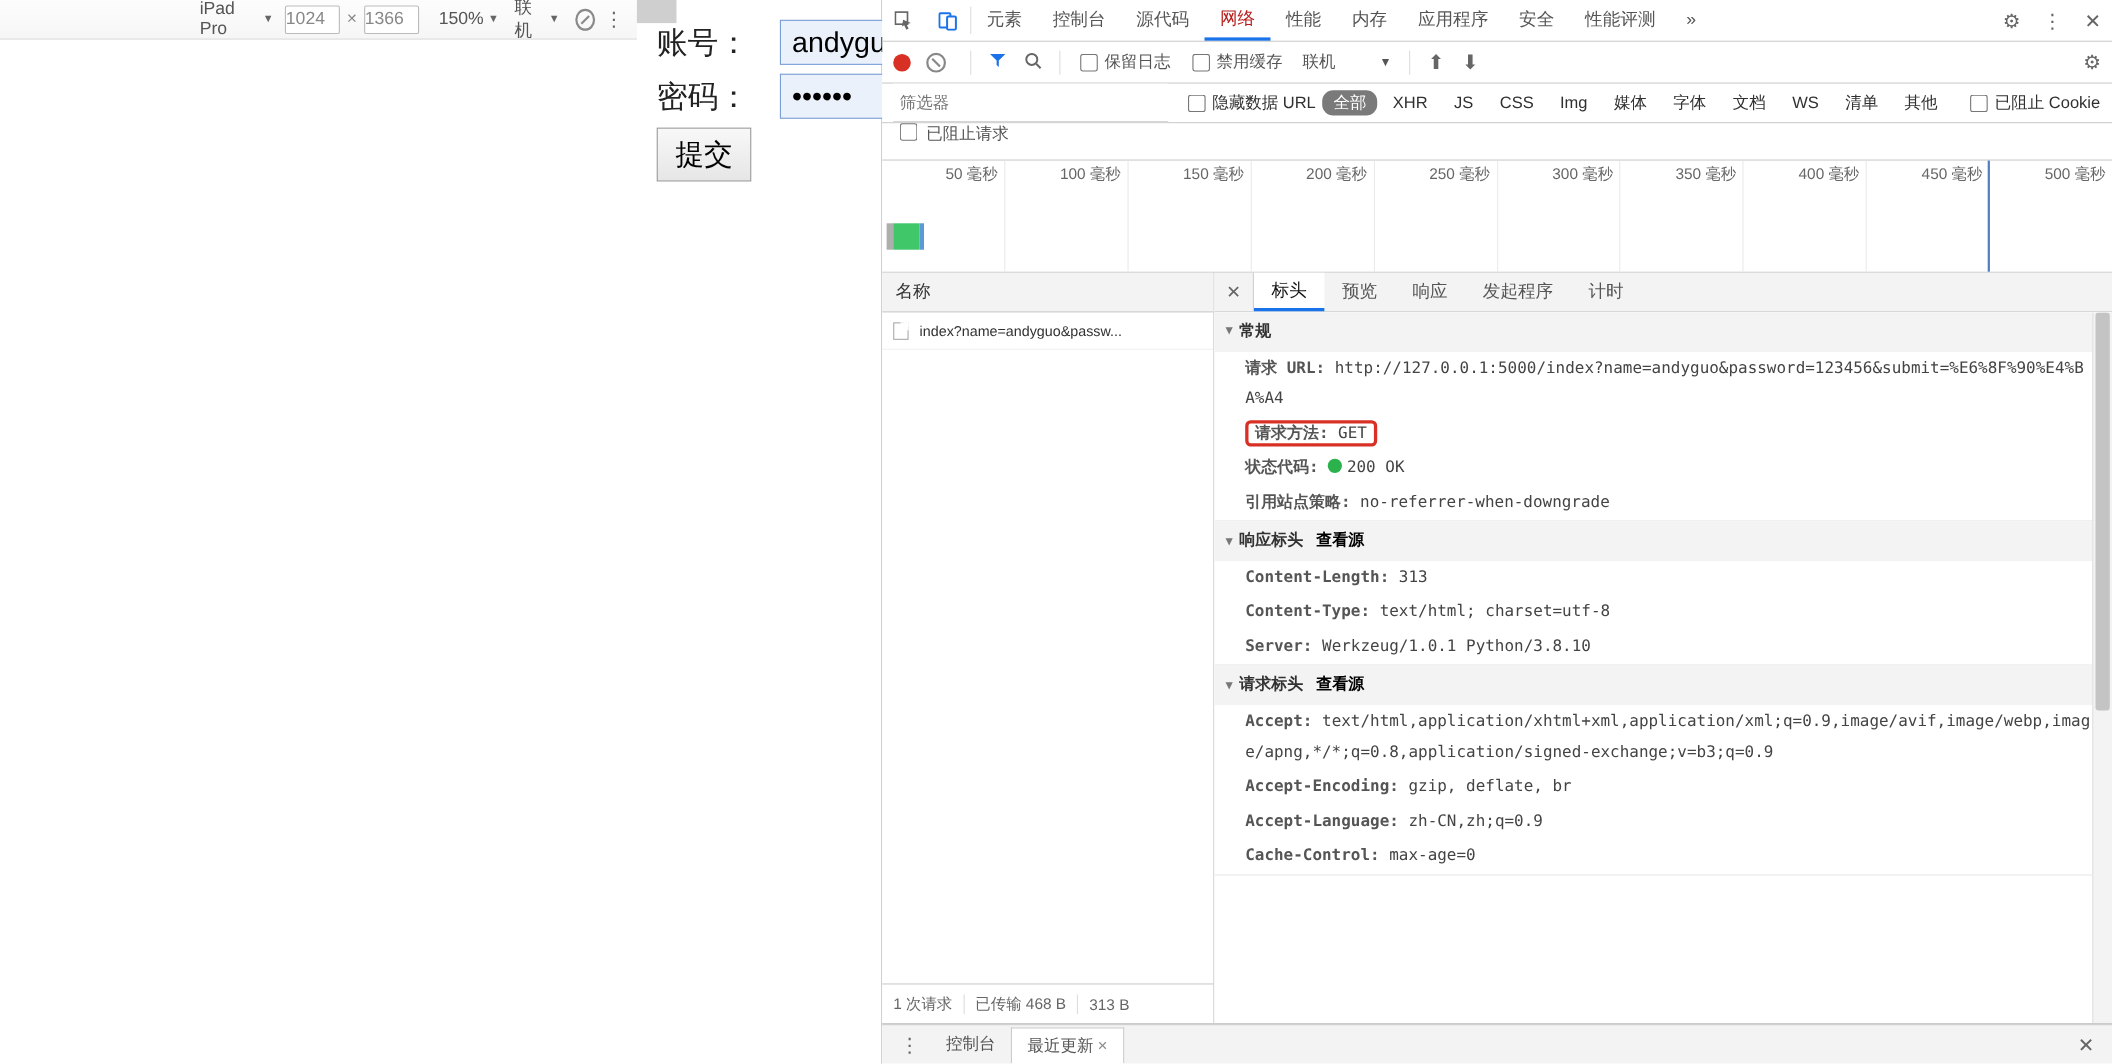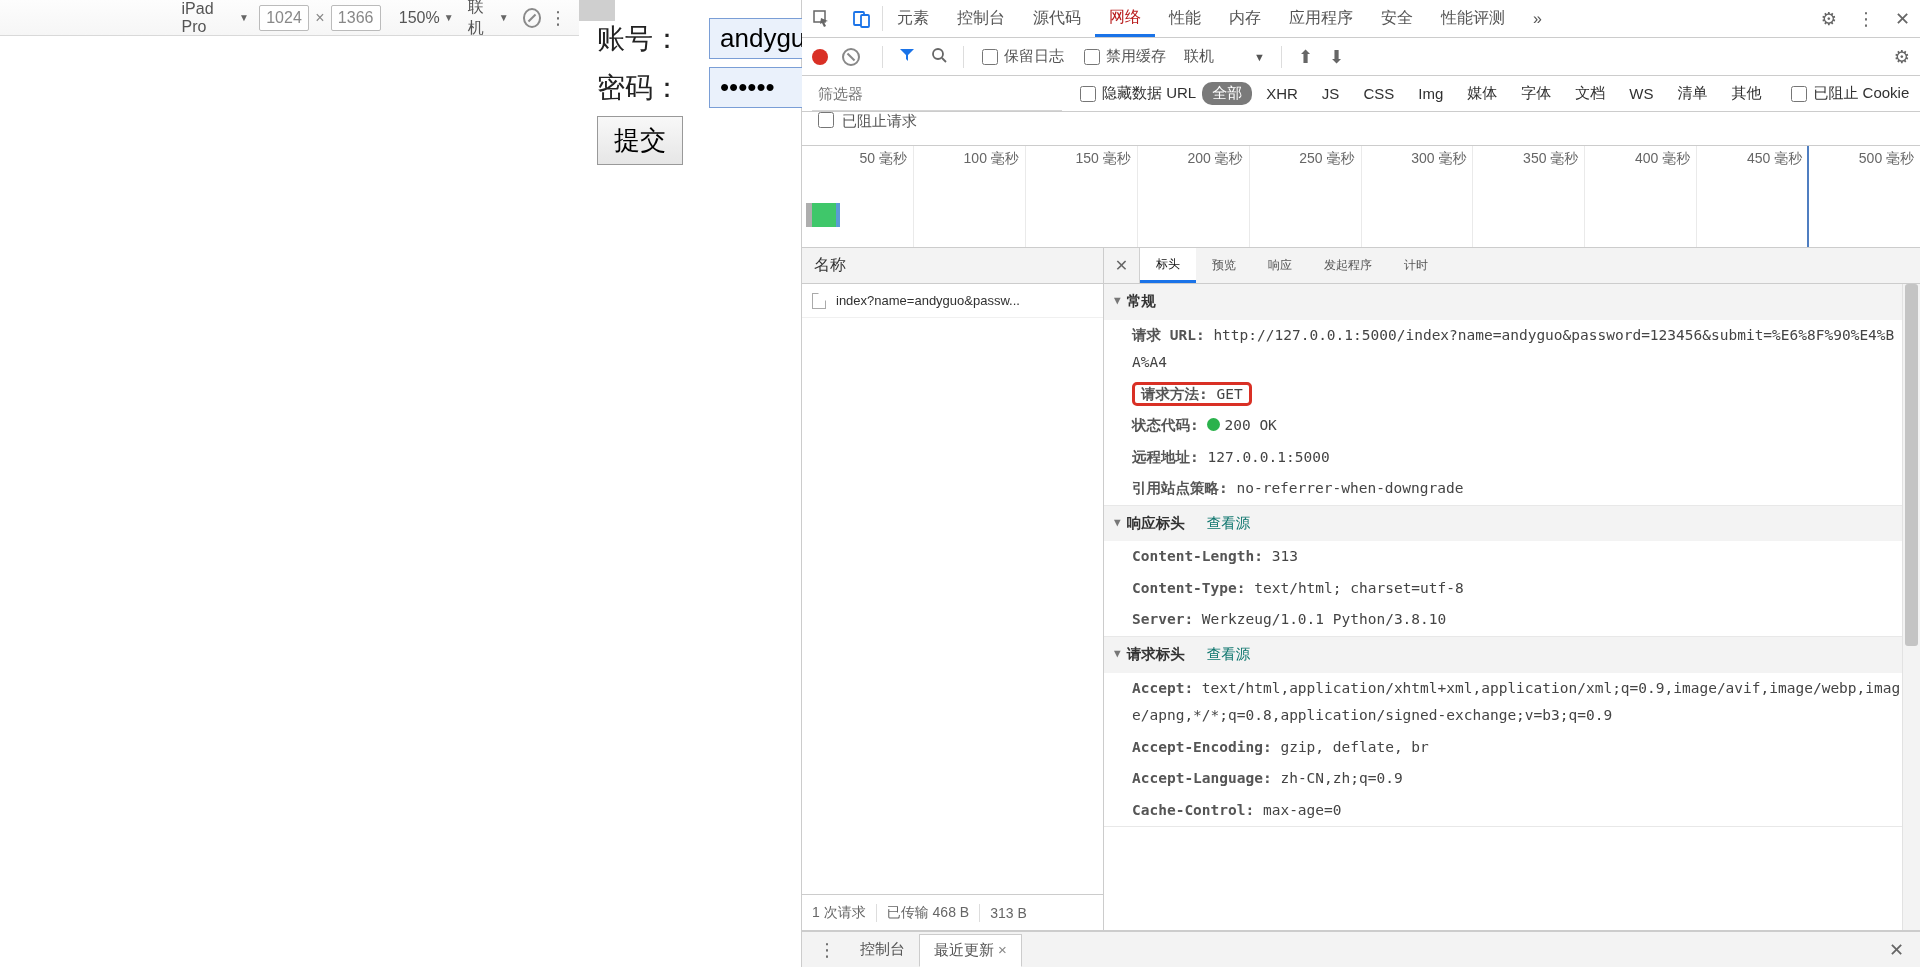--- a/index.html
+++ b/index.html
@@ -5,21 +5,21 @@
   *{box-sizing:border-box;margin:0;padding:0}
   html,body{width:100%;height:100%;overflow:hidden}
   body{font-family:"Microsoft YaHei","Segoe UI",Arial,sans-serif;font-size:13px;color:#303030;background:#fff}
   .root{display:flex;width:1920px;height:967px;transform-origin:top left}
   .page{width:802px;height:100%;border-right:1px solid #ccc;display:flex;flex-direction:row;background:#fff}
   .dev{flex:1;height:100%;display:flex;flex-direction:column;background:#fff;min-width:0}
   
   .dev-tb{height:36px;background:linear-gradient(#fdfdfd,#f6f6f6);border-bottom:1px solid #d9d9d9;display:flex;align-items:center;font-size:16px;color:#555;padding:0 10px}
   .dev-tb .dd{display:flex;align-items:center;margin:0 6px;cursor:pointer}
   .dev-tb .tri{font-size:10px;margin-left:4px;color:#666}
-  .dev-tb .dimbox{width:56px;border:1px solid #bbb;background:#fff;text-align:center;line-height:24px;height:26px;margin:4px 4px;color:#888;border-radius:2px}
+  .dev-tb .dimbox{width:56px;border:1px solid #bbb;background:#fff;line-height:24px;height:26px;margin:4px 4px;color:#888;border-radius:2px}
   .dev-tb .x{color:#888;margin:0 2px}
   .dev-tb .sp{flex:1}
   .dev-tb .rot{width:20px;height:20px;border:2px solid #8a8a8a;border-radius:50%;position:relative;margin:0 8px;display:flex;align-items:center;justify-content:center;cursor:pointer}
   .dev-tb .rot::after{content:"";position:absolute;width:2px;height:10px;background:#8a8a8a;transform:rotate(45deg)}
   .dev-tb .dots{font-size:18px;letter-spacing:2px;color:#666;cursor:pointer}
   
   .ruler{height:22px;background:linear-gradient(#f2f2f2,#e9e9e9);border-bottom:1px solid #ddd;position:relative}
   .ruler::before{content:"";position:absolute;left:0;top:0;height:100%;width:36px;background:#cfcfcf}
   
   .formwrap{padding:18px;font-size:28px;color:#222}
@@ -76,27 +76,27 @@
   .names .list{flex:1;overflow:auto}
   .names .row{height:34px;padding:0 10px;display:flex;align-items:center;border-bottom:1px solid #f0f0f0;cursor:pointer}
   .names .row .f{width:14px;height:16px;border:1px solid #aaa;margin-right:10px;position:relative}
   .names .row .f::after{content:"";position:absolute;right:-1px;top:-1px;border:4px solid transparent;border-top-color:#fff;border-right-color:#fff}
   .names .ft{height:36px;border-top:1px solid #ccc;display:flex;align-items:center;font-size:14px;color:#666}
   .names .ft span{padding:0 10px;border-right:1px solid #ddd}
   .names .ft span:last-child{border-right:none}
   .detail{flex:1;display:flex;flex-direction:column;min-width:0}
   .dtabs{height:36px;border-bottom:1px solid #ccc;display:flex;align-items:stretch;background:#f3f3f3}
   .dtabs .x{width:36px;display:flex;align-items:center;justify-content:center;cursor:pointer;color:#666;font-size:16px;border-right:1px solid #d0d0d0}
-  .dtabs .t{padding:0 16px;display:flex;align-items:center;cursor:pointer;font-size:12px;color:#555}
+  .dtabs .t{padding:0 16px;display:flex;align-items:center;cursor:pointer;font-size:16px;color:#555}
   .dtabs .t.active{color:#111;border-bottom:3px solid #1a73e8;background:#fff}
   .dbody{flex:1;overflow:auto;font-family:Consolas,Menlo,monospace;font-size:14.5px;line-height:1.9;background:#fff;position:relative}
   .sec{border-bottom:1px solid #e8e8e8}
   .sec .sh{background:#f3f3f3;padding:4px 10px;display:flex;align-items:center;color:#333}
   .sec .sh .car{margin-right:6px;color:#777;font-size:11px}
-  .sec .sh .src{margin-left:22px;color:#0f766e;font-family:"Microsoft YaHei";font-weight:normal;cursor:pointer}
+  .sec .sh .src{margin-left:12px;color:#000000;font-family:"Microsoft YaHei";font-weight:bold;cursor:pointer}
   .sec .sh b{font-family:"Microsoft YaHei";font-weight:bold}
   .sec .kv{padding:2px 10px 2px 28px;color:#444;word-break:break-all}
   .sec .kv b{color:#555}
   .hlred{border:3px solid #d93025;border-radius:5px;padding:1px 6px}
   .green{display:inline-block;width:13px;height:13px;border-radius:50%;background:#2bb24c;margin-right:4px;vertical-align:-1px}
   .scr{position:absolute;right:0;top:0;bottom:0;width:18px;background:#f3f3f3;border-left:1px solid #e2e2e2}
   .scr .th{position:absolute;left:2px;right:2px;top:0;height:56%;background:#c4c4c4;border-radius:3px}
   
   .drawer{height:36px;border-top:1px solid #ccc;display:flex;align-items:center;padding:0 6px;background:#f3f3f3}
   .drawer .d{font-size:18px;color:#666;margin:0 10px;cursor:pointer}
@@ -307,21 +307,20 @@
         </div>
         <div class="dbody" id="dbody">
             <div class="sec">
               <div class="sh">
                 <span class="car">▼</span>
                 <b>常规</b>
               </div>
               <div class="kv"><b>请求 URL:</b> http://127.0.0.1:5000/index?name=andyguo&amp;password=123456&amp;submit=%E6%8F%90%E4%BA%A4</div>
               <div class="kv"><span class="hlred"><b>请求方法:</b> GET</span></div>
               <div class="kv"><b>状态代码:</b> <span class="green"></span>200 OK</div>
-              <div class="kv"><b>远程地址:</b> 127.0.0.1:5000</div>
               <div class="kv"><b>引用站点策略:</b> no-referrer-when-downgrade</div>
             </div>
             <div class="sec">
               <div class="sh">
                 <span class="car">▼</span>
                 <b>响应标头</b>
                 <span class="src">查看源</span>
               </div>
               <div class="kv"><b>Content-Length:</b> 313</div>
               <div class="kv"><b>Content-Type:</b> text/html; charset=utf-8</div>

